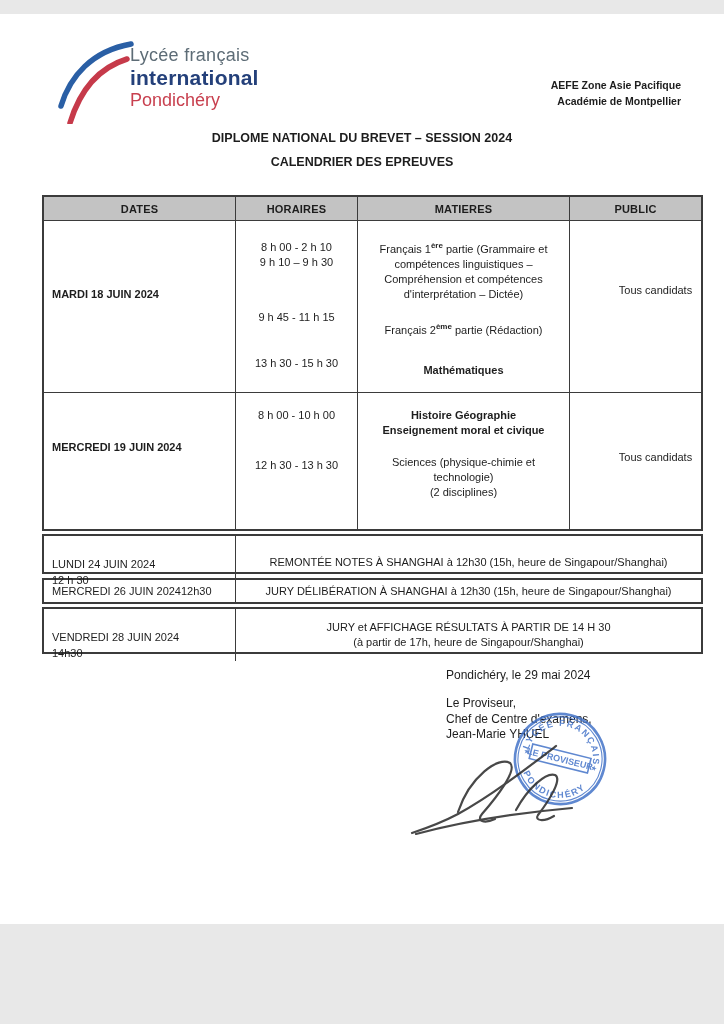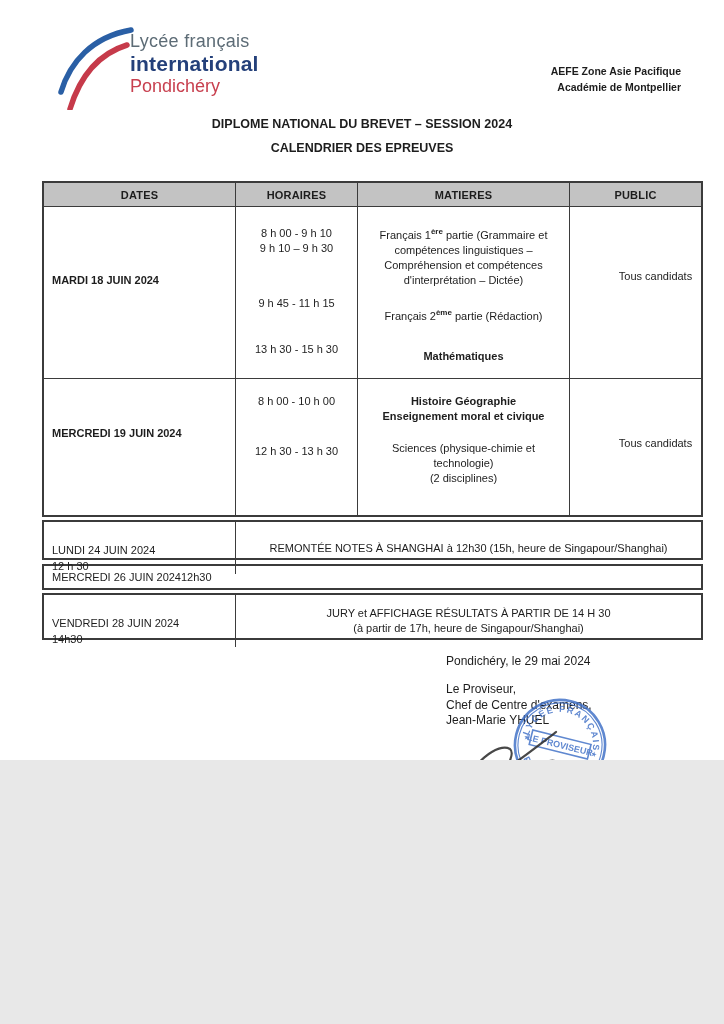--- a/index.html
+++ b/index.html
@@ -1,18 +1,18 @@
 <!DOCTYPE html>
 <html><head>
 <meta charset="utf-8">
 <style>
   * { margin:0; padding:0; box-sizing:border-box; }
   html,body { background:#e8e8e8; }
   .page {
-    position:relative; width:724px; height:760px; margin:0 auto;
+    position:relative; width:724px; height:910px; margin:14px auto;
     background:#ffffff; overflow:hidden;
     font-family:"Liberation Sans", sans-serif; color:#1d1d1d;
   }
   
   .brand-swoosh { position:absolute; left:56px; top:24px; }
   .logo-text { position:absolute; left:130px; top:32px; line-height:1; }
   .logo-l1 { font-size:18px; color:#5d6c76; letter-spacing:.3px; }
   .logo-l2 { font-size:21px; font-weight:bold; color:#24407a; margin-top:3px; letter-spacing:.2px; }
   .logo-l3 { font-size:18px; color:#c8404f; margin-top:3px; }
   
@@ -91,21 +91,21 @@
       <div class="trow hrow">
         <div>DATES</div>
         <div>HORAIRES</div>
         <div>MATIERES</div>
         <div>PUBLIC</div>
       </div>
 
       <div class="trow row-mardi">
         <div class="cell-date">MARDI 18 JUIN 2024</div>
         <div class="cell-horaires r1h">
-          <div>8 h 00  -  9 h 10</div>
+          <div>8 h 00  -  2 h 10</div>
           <div>9 h 10 – 9 h 30</div>
           <div class="r1h-g2">9 h 45  -  11 h 15</div>
           <div class="r1h-g3">13 h 30  -  15 h 30</div>
         </div>
         <div class="cell-matieres r1m">
           <div><span class="b">Français 1</span><sup>ère</sup><span class="b"> partie</span><span> (Grammaire et compétences linguistiques – Compréhension et compétences d'interprétation – Dictée)</span></div>
           <div class="r1m-g2"><span class="b">Français 2</span><sup>ème</sup><span class="b"> partie</span><span> (Rédaction)</span></div>
           <div class="r1m-g3">Mathématiques</div>
         </div>
         <div class="cell-public">Tous candidats</div>
@@ -137,20 +137,21 @@
         <div>12 h 30</div>
       </div>
       <div class="box-right">REMONTÉE NOTES À SHANGHAI  à 12h30 (15h, heure de Singapour/Shanghai)</div>
     </div>
 
     <div class="box box2">
       <div class="box-left">
         <span class="b">MERCREDI 26 JUIN 2024</span>
           <span> 12h30</span>
       </div>
+      <div class="box-right">JURY DÉLIBÉRATION À SHANGHAI à 12h30 (15h, heure de Singapour/Shanghai)</div>
     </div>
 
     <div class="box box3">
       <div class="box-left">
         <div class="b">VENDREDI 28 JUIN 2024</div>
         <div>14h30</div>
       </div>
       <div class="box-right">
         <div>JURY et AFFICHAGE RÉSULTATS À PARTIR DE 14 H 30</div>
         <div>(à partir de 17h, heure de Singapour/Shanghai)</div>

